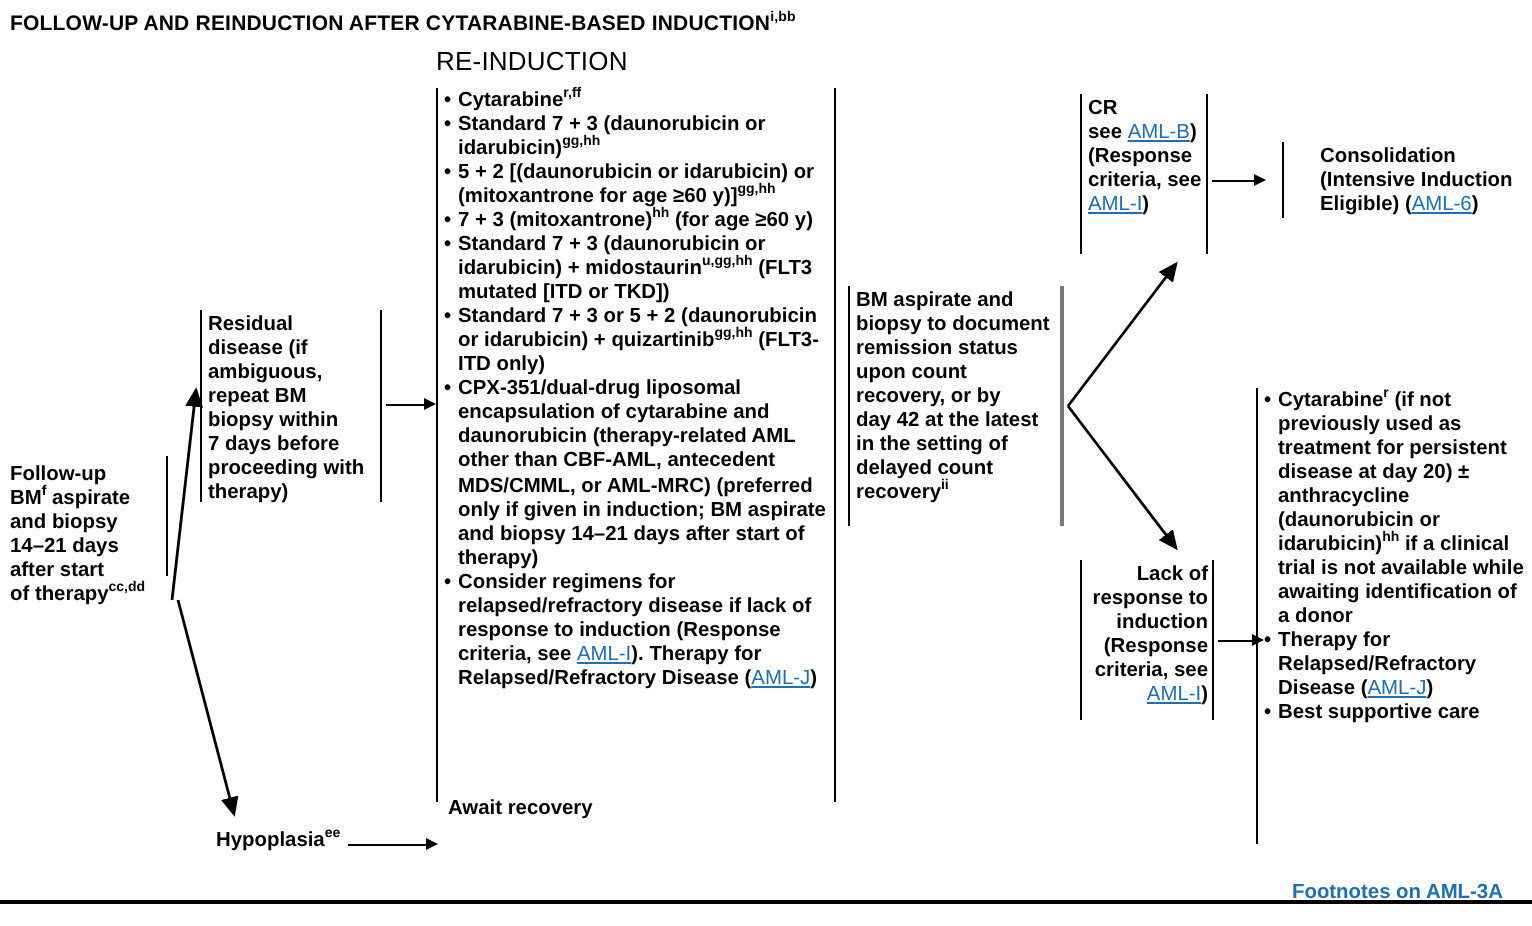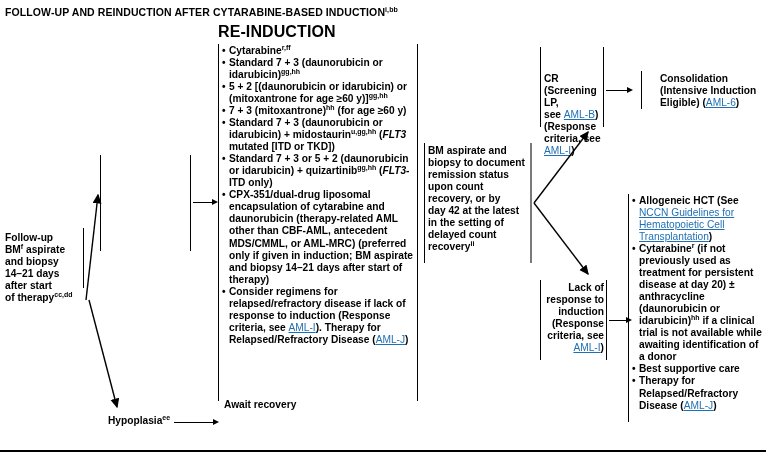--- a/index.html
+++ b/index.html
@@ -20,22 +20,22 @@
   }
   .abs { position: absolute; }
 
   .title {
     font-size: 10.5px;
     font-weight: bold;
     letter-spacing: 0.1px;
     white-space: nowrap;
   }
   .section-head {
-    font-size: 16px;
-    font-weight: bold;
+    font-size: 13px;
+    font-weight: normal;
     letter-spacing: 0.1px;
   }
   .sup {
     font-size: 7px;
     vertical-align: super;
     line-height: 0;
     font-weight: bold;
   }
 
   .txt {
@@ -63,21 +63,21 @@
     position: relative;
     padding-left: 7px;
     margin-bottom: 0px;
   }
   ul.bullets > li:before {
     content: "•";
     position: absolute;
     left: 0;
     top: 0;
   }
-  .ital { font-style: italic; }
+  .ital { }
 
   a.link, .link {
     color: #1f6fb4;
     text-decoration: underline;
     font-weight: normal;
     cursor: pointer;
   }
 
   .footnote-link {
     color: #1f6fb4;
@@ -130,20 +130,30 @@
     <div><span>BM</span><span class="sup">f</span><span> aspirate</span></div>
     <div>and biopsy</div>
     <div>14–21 days</div>
     <div>after start</div>
     <div><span>of therapy</span><span class="sup">cc,dd</span></div>
   </div>
 
   <div class="abs vrule" style="left:83px; top:228px; height:60px;"></div>
 
   <div class="abs vrule" style="left:100px; top:155px; height:96px;"></div>
+  <div class="abs txt" style="left:104px; top:157px; width:88px;">
+    <div>Residual</div>
+    <div>disease (if</div>
+    <div>ambiguous,</div>
+    <div>repeat BM</div>
+    <div>biopsy within</div>
+    <div>7 days before</div>
+    <div>proceeding with</div>
+    <div>therapy)</div>
+  </div>
   <div class="abs vrule" style="left:190px; top:155px; height:96px;"></div>
 
   <div class="arrow-h" style="left:193px; top:202px; width:20px;"></div>
   <div class="arrow-head-r" style="left:212px; top:198.6px;"></div>
 
   <div class="abs txt" style="left:108px; top:415px;">
     <span>Hypoplasia</span><span class="sup">ee</span>
   </div>
   <div class="arrow-h" style="left:174px; top:422px; width:40px;"></div>
   <div class="arrow-head-r" style="left:213px; top:418.6px;"></div>
@@ -170,23 +180,22 @@
     <div>upon count</div>
     <div>recovery, or by</div>
     <div>day 42 at the latest</div>
     <div>in the setting of</div>
     <div>delayed count</div>
     <div><span>recovery</span><span class="sup">ii</span></div>
   </div>
   <div class="abs vrule-gray" style="left:530px; top:143px; height:120px;"></div>
 
   <div class="abs vrule" style="left:540px; top:47px; height:80px;"></div>
-  <div class="abs txt" style="left:544px; top:49px; width:62px;margin-top:24px;">
+  <div class="abs txt" style="left:544px; top:49px; width:62px;">
     <div>CR</div>
-    <div>(Screening LP,</div>
     <div><span>see </span><span class="link">AML-B</span><span>)</span></div>
     <div>(Response</div>
     <div>criteria, see</div>
     <div><span class="link">AML-I</span><span>)</span></div>
   </div>
   <div class="abs vrule" style="left:603px; top:47px; height:80px;"></div>
 
   <div class="arrow-h" style="left:606px; top:90px; width:22px;"></div>
   <div class="arrow-head-r" style="left:627px; top:86.6px;"></div>
 
@@ -206,26 +215,28 @@
     <div>criteria, see</div>
     <div><span class="link">AML-I</span><span>)</span></div>
   </div>
   <div class="abs vrule" style="left:606px; top:280px; height:80px;"></div>
 
   <div class="arrow-h" style="left:609px; top:320px; width:18px;"></div>
   <div class="arrow-head-r" style="left:626px; top:316.6px;"></div>
 
   <div class="abs vrule" style="left:628px; top:194px; height:228px;"></div>
   <ul class="abs bullets txt" id="salvage-list" style="left:632px; top:195px; width:132px;">
-      <li><span>Allogeneic HCT (See </span><span class="link">NCCN Guidelines for Hematopoietic Cell Transplantation</span><span>)</span></li>
       <li><span>Cytarabine</span><span class="sup">r</span><span> (if not previously used as treatment for persistent disease at day 20) ± anthracycline (daunorubicin or idarubicin)</span><span class="sup">hh</span><span> if a clinical trial is not available while awaiting identification of a donor</span></li>
+      <li><span>Therapy for Relapsed/Refractory Disease (</span><span class="link">AML-J</span><span>)</span></li>
       <li><span>Best supportive care</span></li>
-      <li><span>Therapy for Relapsed/Refractory Disease (</span><span class="link">AML-J</span><span>)</span></li>
     </ul>
 
+  <div class="abs" style="left:646px; top:436px;">
+    <span class="footnote-link">Footnotes on AML-3A</span>
+  </div>
 
   <div class="bottom-rule" style="top:450px;"></div>
 
   <svg class="overlay" viewBox="0 0 766 463">
     <defs>
       <marker id="ah" markerWidth="7" markerHeight="7" refX="6" refY="3.2" orient="auto">
         <path d="M0,0 L7,3.2 L0,6.4 z" fill="#000"></path>
       </marker>
     </defs>
 

